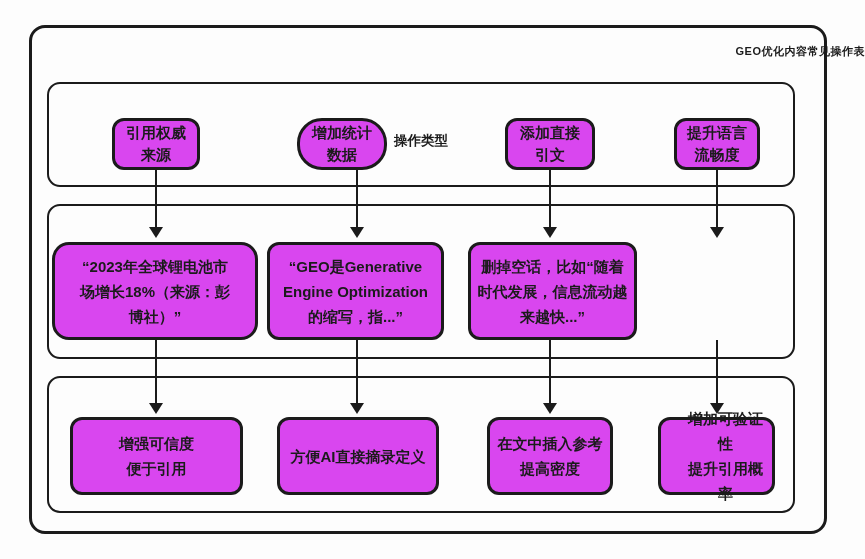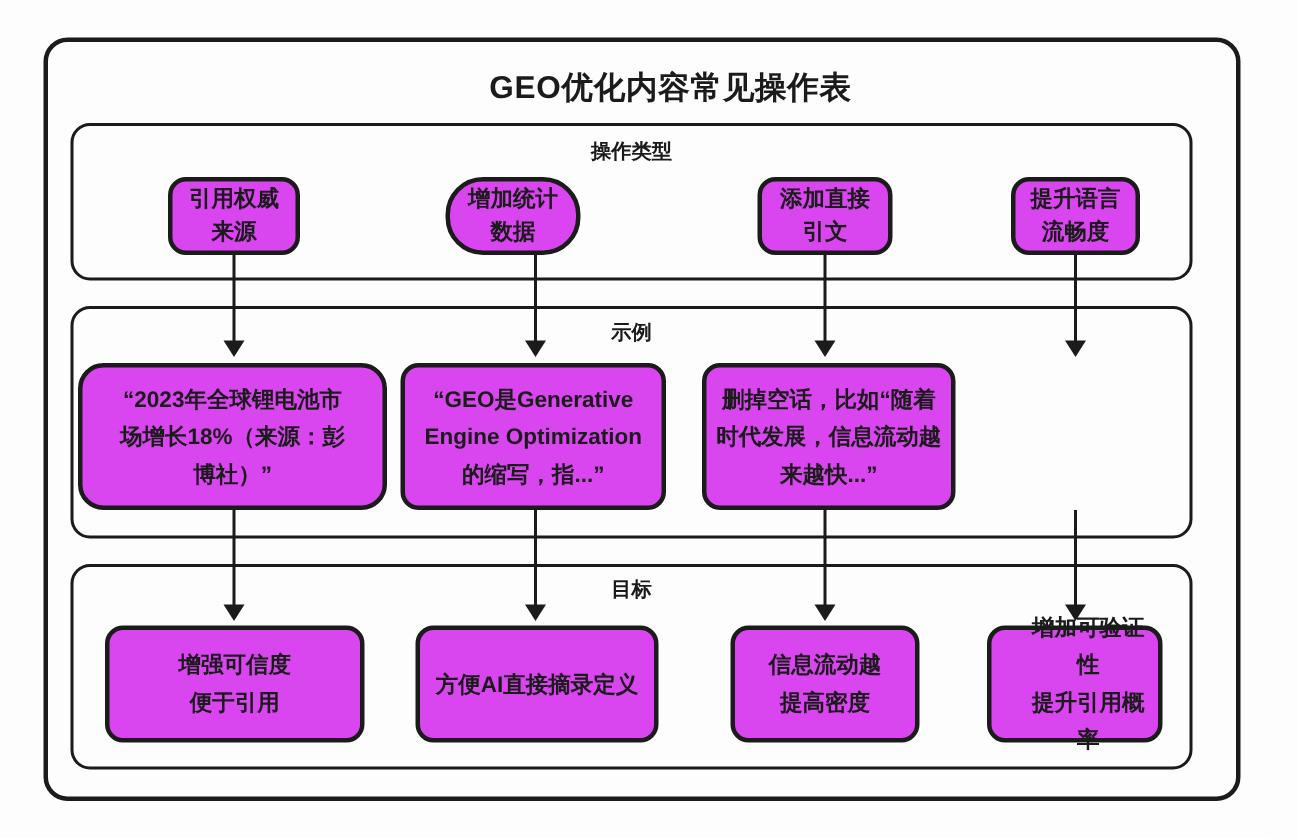--- a/index.html
+++ b/index.html
@@ -27,31 +27,32 @@
     border-width: 2.5px;
     border-radius: 13px;
   }
   .s1 { top: 82px;  height: 105px; }
   .s2 { top: 204px; height: 155px; }
   .s3 { top: 376px; height: 137px; }
 
   .title {
     position: absolute;
     left: 29px; top: 44px; width: 836px;
-    text-align: center;
-    font-size: 21px;
+    text-align: right;
+    font-size: 11px;
     font-weight: 700;
     letter-spacing: 0.5px;
   }
   .section-label {
     position: absolute;
     left: 47px; width: 748px;
     text-align: center;
     font-size: 13.5px;
     font-weight: 700;
+    margin-top: 40px;
   }
   .lbl1 { top: 92px; }
   .lbl2 { top: 213px; }
   .lbl3 { top: 384px; }
 
   .box {
     position: absolute;
     box-sizing: border-box;
     border: 3px solid #1b1b1b;
     border-radius: 12px;
@@ -174,18 +175,18 @@
       <div class="arrow-head"></div>
     </div>
   <div class="arrow rowB c4">
       <div class="arrow-line"></div>
       <div class="arrow-head"></div>
     </div>
 
   <div class="box r3 b31">增强可信度
 便于引用</div>
   <div class="box r3 b32">方便AI直接摘录定义</div>
-  <div class="box r3 b33">信息流动越
+  <div class="box r3 b33">在文中插入参考
 提高密度</div>
   <div class="box r3 b34">增加可验证性
 提升引用概率</div>
 
 </div>
 
 </body></html>

